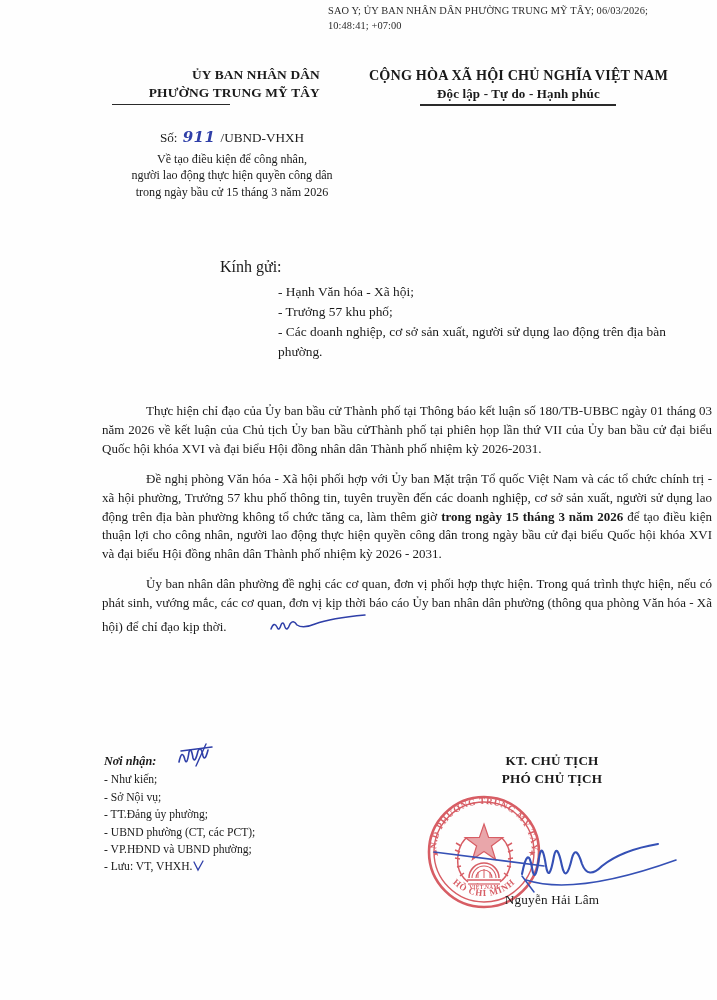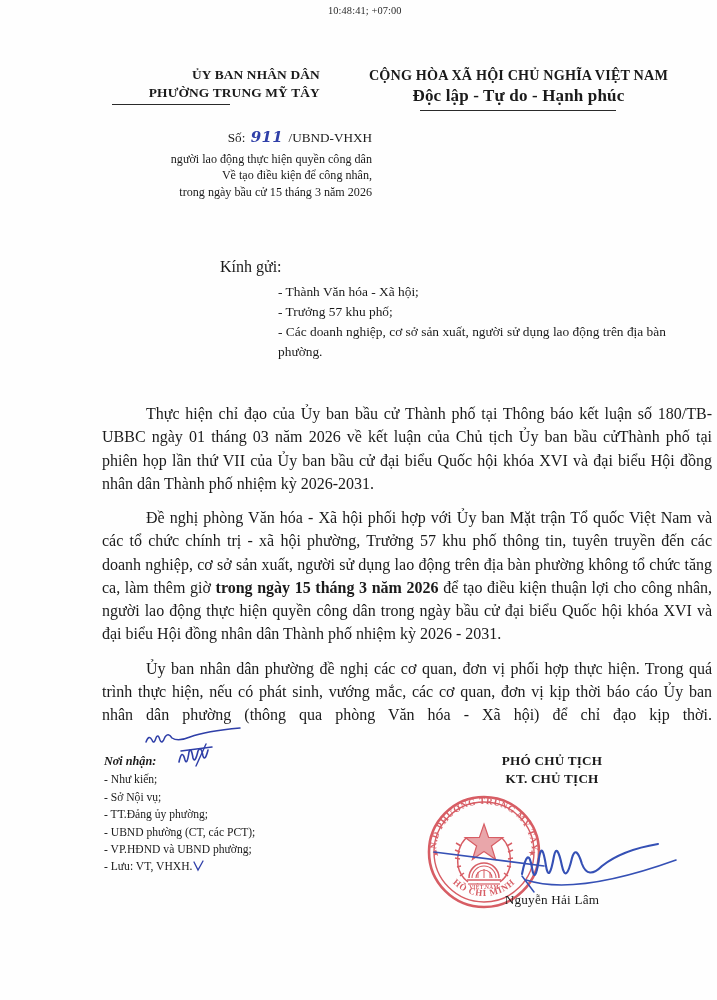--- a/index.html
+++ b/index.html
@@ -64,36 +64,36 @@
     white-space: nowrap;
   }
   .mast-right .mast-line1 { font-size: 14.2px; }
   .mast-line2 {
     font-size: 13.4px;
     font-weight: bold;
     letter-spacing: 0.15px;
     line-height: 1.34;
     white-space: nowrap;
   }
-  .mast-right .mast-line2 { font-size: 17px; }
+  .mast-right .mast-line2 { font-size: 13px; }
   .rule {
     height: 1.3px;
     background: #2a2a2a;
     margin: 2px auto 0 auto;
   }
   .rule-left { width: 118px; }
   .rule-right { width: 196px; }
 
   
   .numblock {
     position: absolute;
     left: 92px;
     top: 128px;
     width: 280px;
-    text-align: right;
+    text-align: center;
   }
   .num-line {
     font-size: 13.2px;
     white-space: nowrap;
   }
   .hand {
     font-family: "DejaVu Serif", serif;
     color: #2f3fa8;
     font-style: italic;
     font-weight: bold;
@@ -133,21 +133,21 @@
     line-height: 1.46;
   }
   .recipients div { margin-bottom: 0.5px; }
 
   
   .body-text {
     position: absolute;
     left: 102px;
     top: 402px;
     width: 610px;
-    font-size: 16px;
+    font-size: 13px;
     line-height: 1.455;
     text-align: justify;
   }
   .body-text p {
     margin: 0 0 11px 0;
     text-indent: 44px;
   }
   .body-text p:last-child { margin-bottom: 0; }
   .body-text b { font-weight: bold; }
 
@@ -232,20 +232,21 @@
     display: inline-block;
     vertical-align: -3px;
   }
 </style>
 </head>
 <body>
 
 <div class="page">
 
   <div class="copy-stamp">
+    <div>SAO Y; ỦY BAN NHÂN DÂN PHƯỜNG TRUNG MỸ TÂY; 06/03/2026;</div>
     <div>10:48:41; +07:00</div>
   </div>
 
   <div class="masthead">
     <div class="mast-left">
       <div class="mast-line1">ỦY BAN NHÂN DÂN</div>
       <div class="mast-line2">PHƯỜNG TRUNG MỸ TÂY</div>
       <div class="rule rule-left"></div>
     </div>
     <div class="mast-right">
@@ -255,30 +256,30 @@
     </div>
   </div>
 
   <div class="numblock">
     <div class="num-line">
       <span>Số:</span>
       <span class="hand">911</span>
       <span>/UBND-VHXH</span>
     </div>
     <div class="subject">
+      <div>Về tạo điều kiện để công nhân,</div>
       <div>người lao động thực hiện quyền công dân</div>
-      <div>Về tạo điều kiện để công nhân,</div>
       <div>trong ngày bầu cử 15 tháng 3 năm 2026</div>
     </div>
   </div>
 
 
   <div class="kinh-gui">Kính gửi:</div>
   <div class="recipients">
-    <div>- Thành Văn hóa - Xã hội;</div>
+    <div>- Hạnh Văn hóa - Xã hội;</div>
     <div>- Trưởng 57 khu phố;</div>
     <div>- Các doanh nghiệp, cơ sở sản xuất, người sử dụng lao động trên địa bàn phường.</div>
   </div>
 
   <div class="body-text">
     <p>Thực hiện chỉ đạo của Ủy ban bầu cử Thành phố tại Thông báo kết luận số 180/TB-UBBC ngày 01 tháng 03 năm 2026 về kết luận của Chủ tịch Ủy ban bầu cửThành phố tại phiên họp lần thứ VII của Ủy ban bầu cử đại biểu Quốc hội khóa XVI và đại biểu Hội đồng nhân dân Thành phố nhiệm kỳ 2026-2031.</p>
     <p><span>Đề nghị phòng Văn hóa - Xã hội phối hợp với Ủy ban Mặt trận Tổ quốc Việt Nam và các tổ chức chính trị - xã hội phường, Trưởng 57 khu phố thông tin, tuyên truyền đến các doanh nghiệp, cơ sở sản xuất, người sử dụng lao động trên địa bàn phường không tổ chức tăng ca, làm thêm giờ </span><b>trong ngày 15 tháng 3 năm 2026</b><span> để tạo điều kiện thuận lợi cho công nhân, người lao động thực hiện quyền công dân trong ngày bầu cử đại biểu Quốc hội khóa XVI và đại biểu Hội đồng nhân dân Thành phố nhiệm kỳ 2026 - 2031.</span></p>
     <p><span>Ủy ban nhân dân phường đề nghị các cơ quan, đơn vị phối hợp thực hiện. Trong quá trình thực hiện, nếu có phát sinh, vướng mắc, các cơ quan, đơn vị kịp thời báo cáo Ủy ban nhân dân phường (thông qua phòng Văn hóa - Xã hội) để chỉ đạo kịp thời.</span><span class="sig-scribble-inline"><svg width="120" height="24" viewBox="0 0 120 24">
             <path d="M2 16 Q5 8 8 14 Q10 19 12 12 Q14 7 16 14 Q18 19 21 11 Q24 6 28 12 Q34 16 46 11 Q62 5 96 2" fill="none" stroke="#2f3fa8" stroke-width="1.5" stroke-linecap="round"></path>
           </svg></span></p>
@@ -301,22 +302,22 @@
       <li>- TT.Đảng ủy phường;</li>
       <li>- UBND phường (CT, các PCT);</li>
       <li>- VP.HĐND và UBND phường;</li>
       <li><span>- Lưu: VT, VHXH.</span><span class="luu-mark"><svg width="14" height="14" viewBox="0 0 14 14">
               <path d="M2 3 L6 11 L11 2" fill="none" stroke="#2f3fa8" stroke-width="1.3" stroke-linecap="round"></path>
             </svg></span></li>
     </ul>
   </div>
 
   <div class="signblock">
+    <div class="sign-title">KT. CHỦ TỊCH</div>
     <div class="sign-title">PHÓ CHỦ TỊCH</div>
-    <div class="sign-title">KT. CHỦ TỊCH</div>
 
     <div class="stamp">
       <svg width="124" height="124" viewBox="0 0 124 124">
         <defs>
           <path id="arcTop" d="M 62,62 m -48,0 a 48,48 0 1,1 96,0" fill="none"></path>
           <path id="arcBot" d="M 62,62 m -44,0 a 44,44 0 1,0 88,0" fill="none"></path>
         </defs>
         <circle cx="62" cy="62" r="55" fill="none" stroke="#cf3a43" stroke-width="2.6"></circle>
         <circle cx="62" cy="62" r="50" fill="none" stroke="#cf3a43" stroke-width="1.4"></circle>
 

